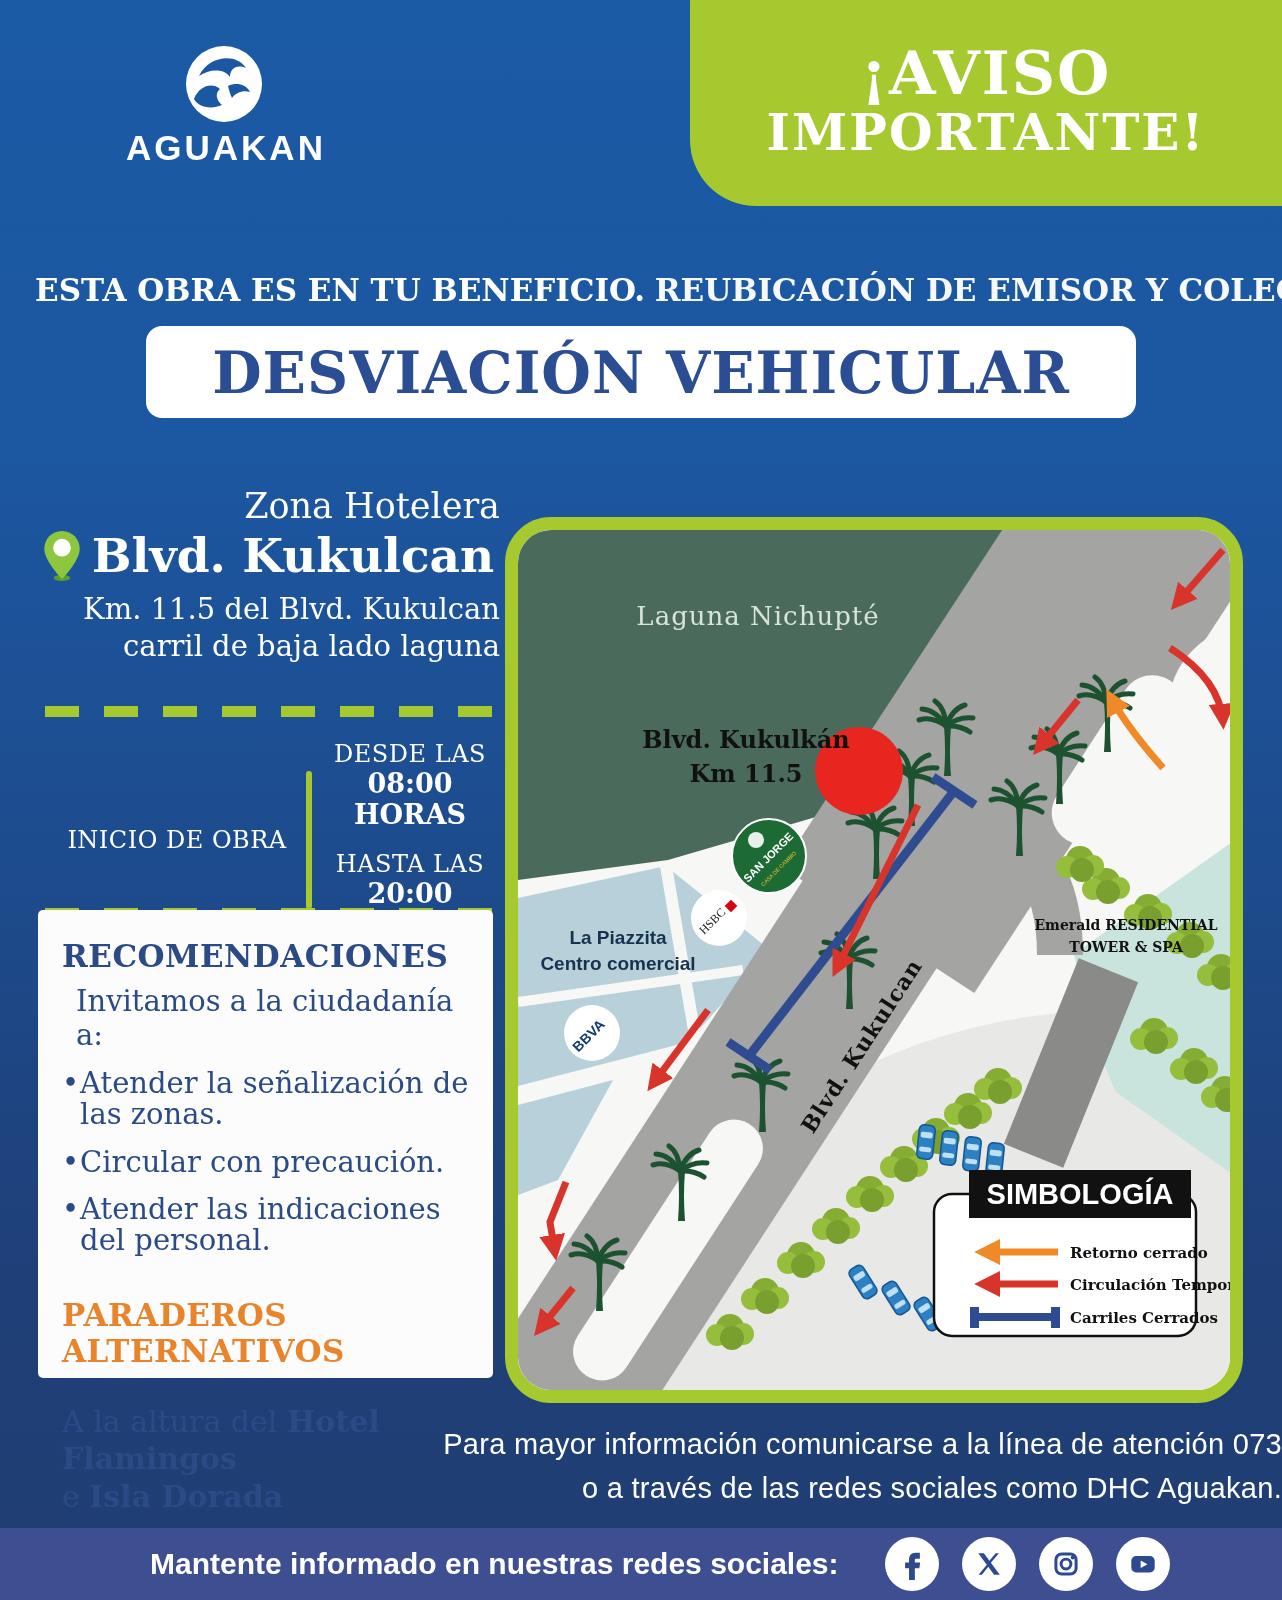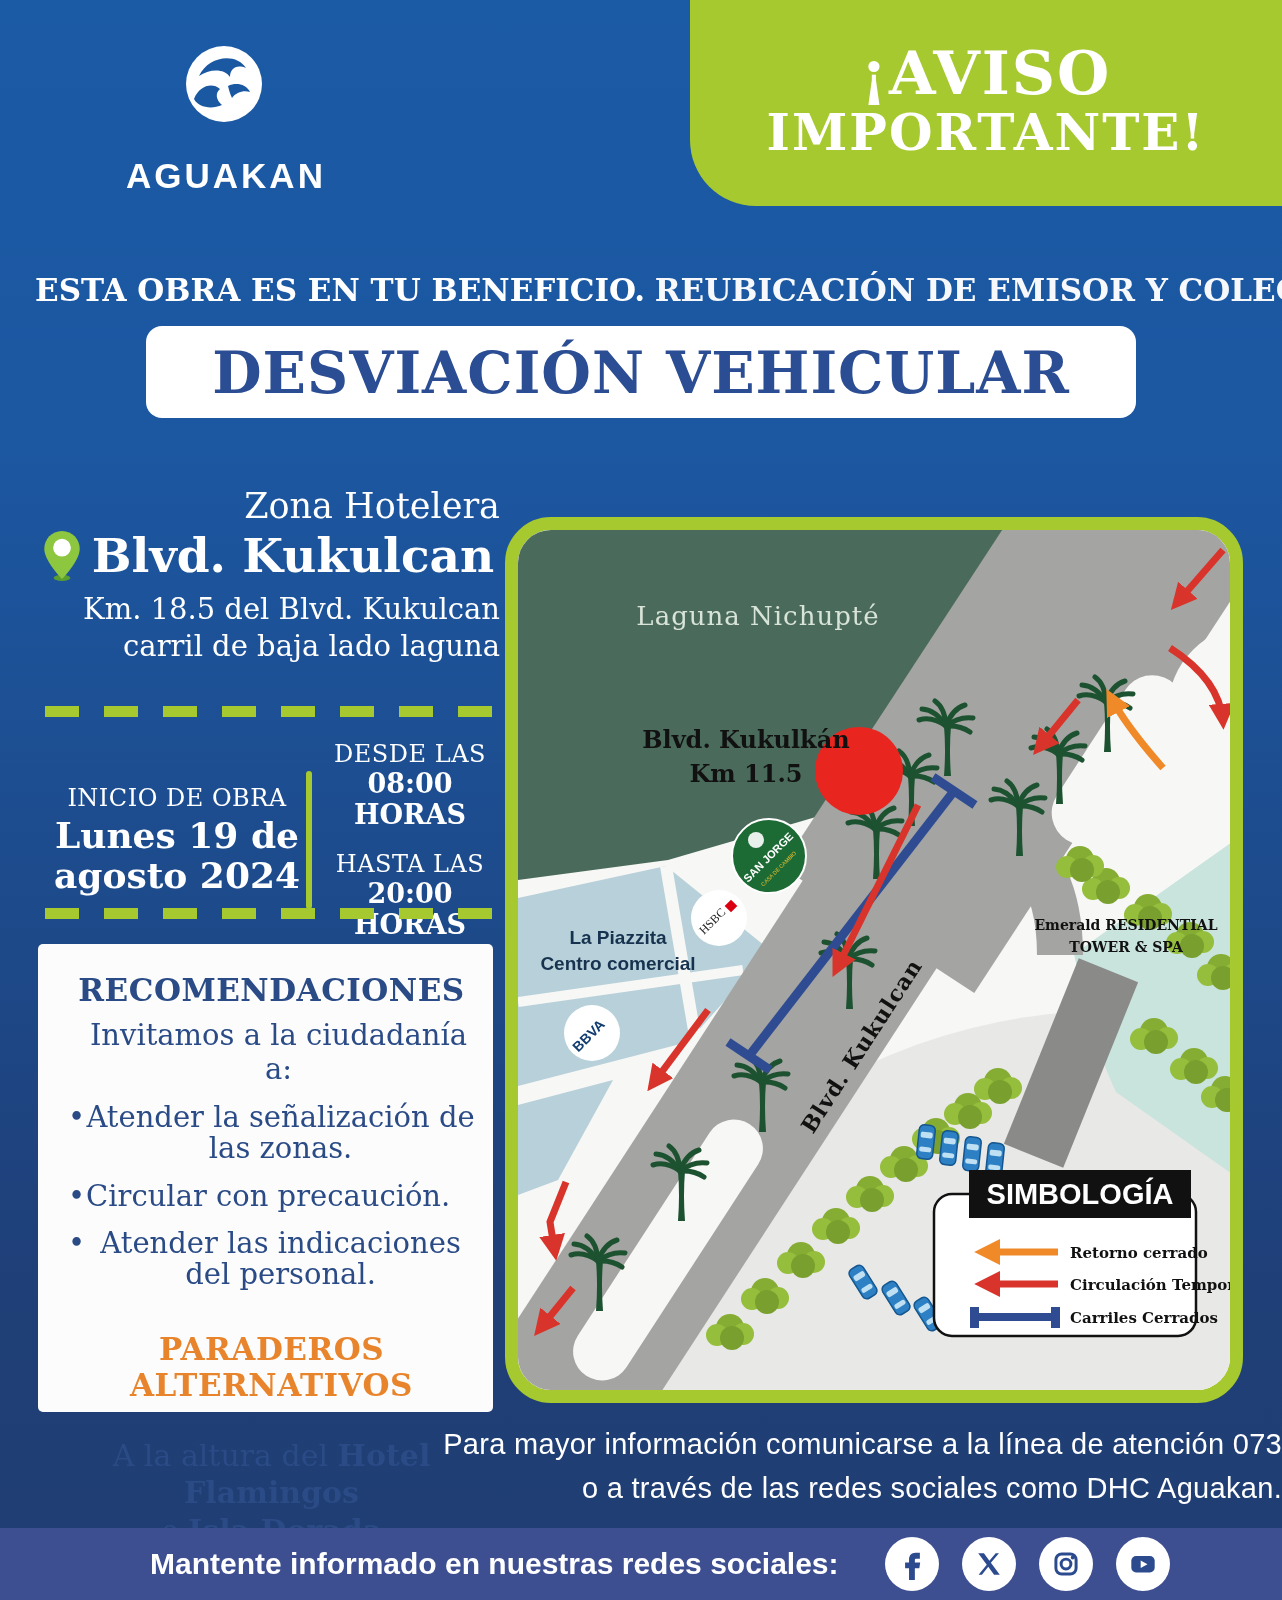--- a/index.html
+++ b/index.html
@@ -12,21 +12,21 @@
 
   
   .banner { position:absolute; top:0; right:0; width:592px; height:206px;
     background:#A6C930; border-radius:0 0 0 66px; text-align:center; padding-top:42px; }
   .banner .l1 { color:#fff; font-weight:bold; font-size:60px; letter-spacing:2px; line-height:1.05; }
   .banner .l2 { color:#fff; font-weight:bold; font-size:50px; letter-spacing:2px; line-height:1.1; }
 
   
   .logo-circle { position:absolute; left:184px; top:44px; }
   .logo-word { position:absolute; left:96px; top:128px; width:260px; text-align:center;
-    color:#fff; font-weight:bold; font-size:35px; letter-spacing:3px;margin-top:28px; }
+    color:#fff; font-weight:bold; font-size:35px; letter-spacing:3px; }
 
   
   .headline { position:absolute; top:272px; left:0; width:100%; text-align:center;
     color:#fff; font-size:31px; white-space:nowrap; }
   .headline .h-strong { font-weight:bold;padding-left:35px; }
   .headline .h-rest { font-weight:bold; opacity:.96; }
 
   .title-box { position:absolute; left:146px; top:326px; width:990px; height:92px;
     background:#fff; border-radius:16px; display:flex; align-items:center; justify-content:center; }
   .title-box span { color:#2B4D93; font-weight:bold; font-size:57px; letter-spacing:1px; }
@@ -46,22 +46,22 @@
   .sched { position:absolute; left:40px; top:740px; width:460px; display:grid;
     grid-template-columns:266px 6px 1fr; align-items:center; color:#fff; }
   .sched .cell { text-align:center;padding-left:8px; }
   .sched .lab { font-size:24px; letter-spacing:.5px; }
   .sched .big { font-size:36px; font-weight:bold; line-height:1.1; margin-top:4px; }
   .sched .vdiv { width:6px; height:138px; background:#A6C930; border-radius:3px; }
   .sched .time { font-size:27px; font-weight:bold; }
   .sched .gap { margin-top:20px; }
 
   
-  .card { position:absolute; left:38px; top:944px; width:455px; height:468px;
-    background:#FCFCFC; border-radius:5px; padding:28px 18px 0 30px;text-align:center; }
+  .card { position:absolute; left:38px; top:910px; width:455px; height:468px;
+    background:#FCFCFC; border-radius:5px; padding:28px 18px 0 24px; }
   .card .rec-title { color:#2A4B86; font-weight:bold; font-size:31px; letter-spacing:.5px; }
   .card .intro { color:#2A4B86; font-size:29px; margin:10px 0 6px 14px; }
   .bullet { display:flex; color:#2A4B86; font-size:29px; line-height:1.08; margin-top:16px; }
   .bullet .dot { font-size:29px; margin-right:1px; }
   .par-title { color:#E8842B; font-weight:bold; font-size:31px; margin-top:40px; letter-spacing:.5px; }
   .par-text { color:#2A4B86; font-size:30px; line-height:1.25; margin-top:34px; }
   .par-text b { font-weight:bold; }
 
   
   .map-card { position:absolute; left:505px; top:517px; width:738px; height:886px;
@@ -110,31 +110,30 @@
     <div class="zone">Zona Hotelera</div>
     <div class="street-row">
       <svg width="36" height="50" viewBox="0 0 34 48">
         <ellipse cx="17" cy="45" rx="8" ry="3" fill="#5a9e2f"></ellipse>
         <path d="M17,0 C27,0 34,8 34,17 C34,29 17,46 17,46 C17,46 0,29 0,17 C0,8 7,0 17,0 Z" fill="#8DC63F"></path>
         <circle cx="17" cy="16" r="8.5" fill="#ffffff"></circle>
       </svg>
       <span class="street">Blvd. Kukulcan</span>
     </div>
     <div class="detail">
-      <div>Km. 18.5 del Blvd. Kukulcan</div>
+      <div>Km. 11.5 del Blvd. Kukulcan</div>
       <div>carril de baja lado laguna</div>
     </div>
   </div>
 
   <div class="dash dash1"></div>
 
   <div class="sched slab">
     <div class="cell">
       <div class="lab">INICIO DE OBRA</div>
-      <div class="big">Lunes 19 de agosto 2024</div>
     </div>
     <div class="vdiv"></div>
     <div class="cell">
       <div class="lab">DESDE LAS</div>
       <div class="time">08:00 HORAS</div>
       <div class="lab gap">HASTA LAS</div>
       <div class="time">20:00 HORAS</div>
     </div>
   </div>
 

